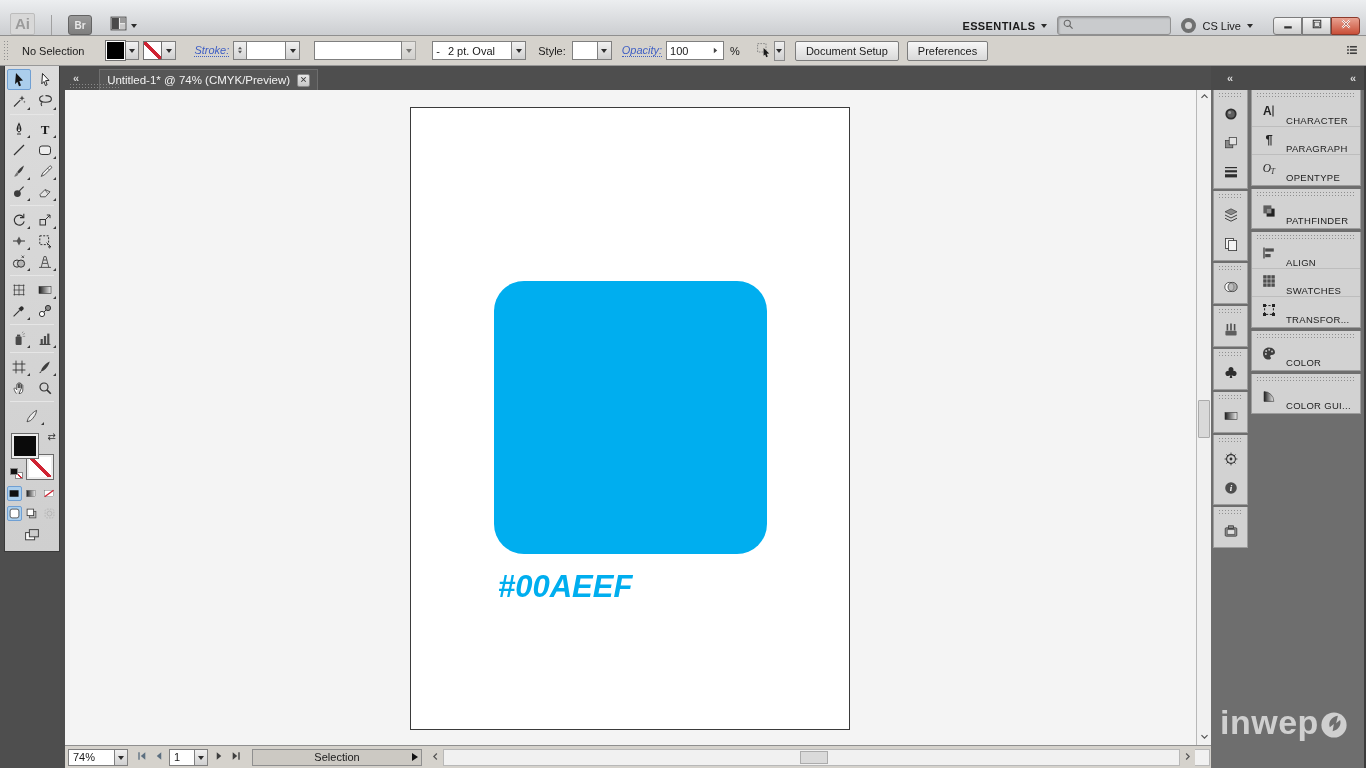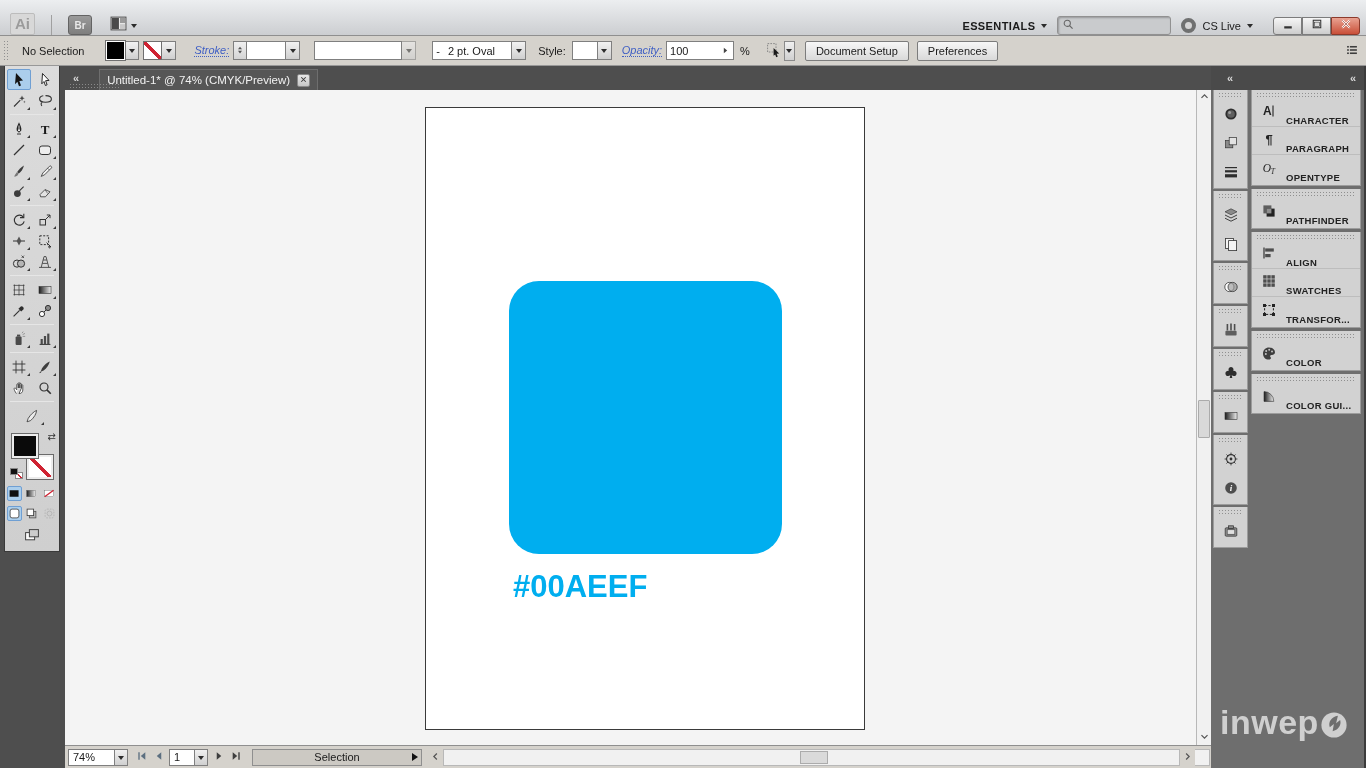--- a/index.html
+++ b/index.html
@@ -74,21 +74,21 @@
   .minisw .b { position:absolute; right:0; bottom:0; width:8px; height:7px; background:#fff; border:1px solid #888; background-image:linear-gradient(45deg,transparent 40%,#cf2332 40%,#cf2332 60%,transparent 60%); }
   .moderow { display:flex; justify-content:center; gap:2px; margin-top:5px; }
   .modebtn { width:16px; height:15px; display:flex; align-items:center; justify-content:center; border:1px solid transparent; }
   .modebtn.selected { background:#abceec; border:1px solid #6f9fd3; border-radius:2px; }
   .modebtn.disabled { opacity:.45; }
   .screenmode { display:flex; justify-content:center; margin-top:6px; }
 
   
   .canvasrow { flex:1; display:flex; min-height:0; }
   .pasteboard { flex:1; background:#f4f4f4; position:relative; overflow:hidden; }
-  .artboard { position:absolute; left:360px; top:17px; width:440px; height:623px; background:#fff; border:1px solid #3a3a3a; }
+  .artboard { position:absolute; left:345px; top:17px; width:440px; height:623px; background:#fff; border:1px solid #3a3a3a;font-style:italic; }
   .blueshape { position:absolute; left:83px; top:173px; width:273px; height:273px; border-radius:30px; }
   .hexlabel { position:absolute; left:87px; top:461px; font-size:31px; font-weight:bold; letter-spacing:0; }
   .vscroll { width:15px; background:#f1f1f1; border-left:1px solid #b8b8b8; display:flex; flex-direction:column; flex:none; }
   .vs-arrow { height:15px; display:flex; align-items:center; justify-content:center; }
   .vs-track { flex:1; position:relative; }
   .vs-thumb { position:absolute; left:1px; top:295px; width:12px; height:38px; background:#d9d9d9; border:1px solid #ababab; border-radius:1px; }
 
   
   .statusbar { height:23px; background:#d5d2cc; border-top:1px solid #8f8f8f; display:flex; align-items:center; font-size:11px; padding:0 1px 0 3px; }
   .sb-field { height:17px; background:#fff; border:1px solid #7f7f7f; display:flex; align-items:center; padding:0 4px; }
@@ -107,21 +107,21 @@
   .dockhead .c2 { margin-left:auto; padding-right:8px; }
   .dockcols { display:flex; align-items:flex-start; }
   .icondock { width:35px; margin-left:2px; display:flex; flex-direction:column; }
   .dockgroup { background:#d2d2d2; border:1px solid #9c9c9c; border-top:none; margin-bottom:2px; padding-bottom:2px; }
   .handle { height:6px; margin:2px 4px 1px; background-image:radial-gradient(#8f8f8f .8px,transparent .9px); background-size:3px 3px; }
   .dockicon { height:29px; display:flex; align-items:center; justify-content:center; }
   .paneldock { flex:1; margin:0 3px; display:flex; flex-direction:column; }
   .pgroup { background:#d2d2d2; border:1px solid #9c9c9c; border-top:none; margin-bottom:3px; padding-bottom:2px; }
   .pbtn { height:28px; display:flex; align-items:center; gap:9px; padding-left:9px; border-bottom:1px solid #bdbdbd; }
   .pbtn:last-child { border-bottom:none; }
-  .plabel { font-size:9.5px; font-weight:bold; letter-spacing:.3px; color:#222;margin-top:16px; }
+  .plabel { font-size:9.5px; font-weight:normal; letter-spacing:.3px; color:#222;margin-top:16px; }
   .watermark { position:absolute; left:9px; top:637px; display:flex; align-items:center; color:#cfcfcf; font-size:34px; font-weight:bold; letter-spacing:.5px; }
   .watermark svg { margin-left:1px; margin-top:4px; }
 </style>
 </head>
 <body>
 
 <svg width="0" height="0" style="position:absolute">
     <defs>
 <linearGradient id="lg" x1="0" y1="0" x2="1" y2="0">
         <stop offset="0" stop-color="#1c1c1c"></stop>
@@ -229,21 +229,21 @@
     </div>
     <span class="cb-label" style="margin-left:12px">Style:</span>
     <div style="display:flex;align-items:center">
       <div class="cb-field" style="width:26px"></div>
       <div class="arrbtn">
           <span class="dna"></span>
         </div>
     </div>
     <span class="cb-link" style="margin-left:10px">Opacity:</span>
     <div style="display:flex;align-items:center">
-      <div class="cb-field" style="width:68px;justify-content:space-between">
+      <div class="cb-field" style="width:58px;justify-content:space-between">
         <span>100</span>
         <span><svg viewBox="0 0 16 16" width="9" height="9">
               <path d="M5 3 L11 8 L5 13 Z" fill="#444"></path>
             </svg></span>
       </div>
     </div>
     <span class="cb-label">%</span>
     <div style="display:flex;align-items:center;margin-left:8px">
       <div class="iconbtn">
           <span><svg viewBox="0 0 16 16" width="16" height="16">

